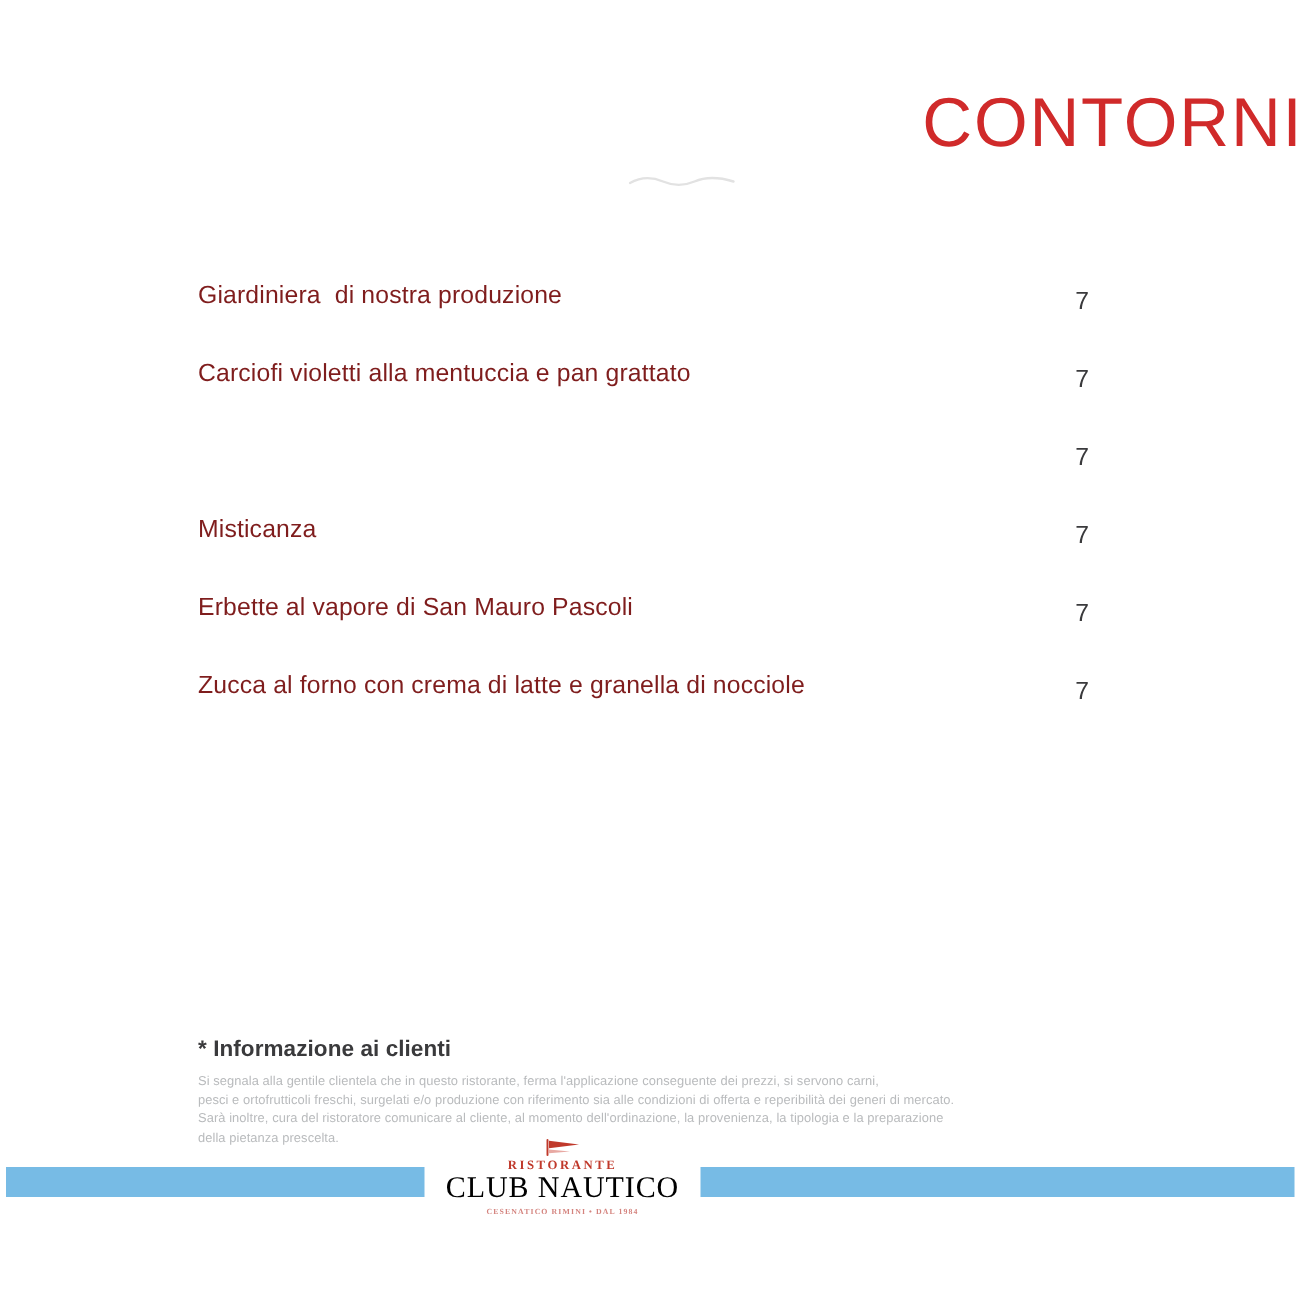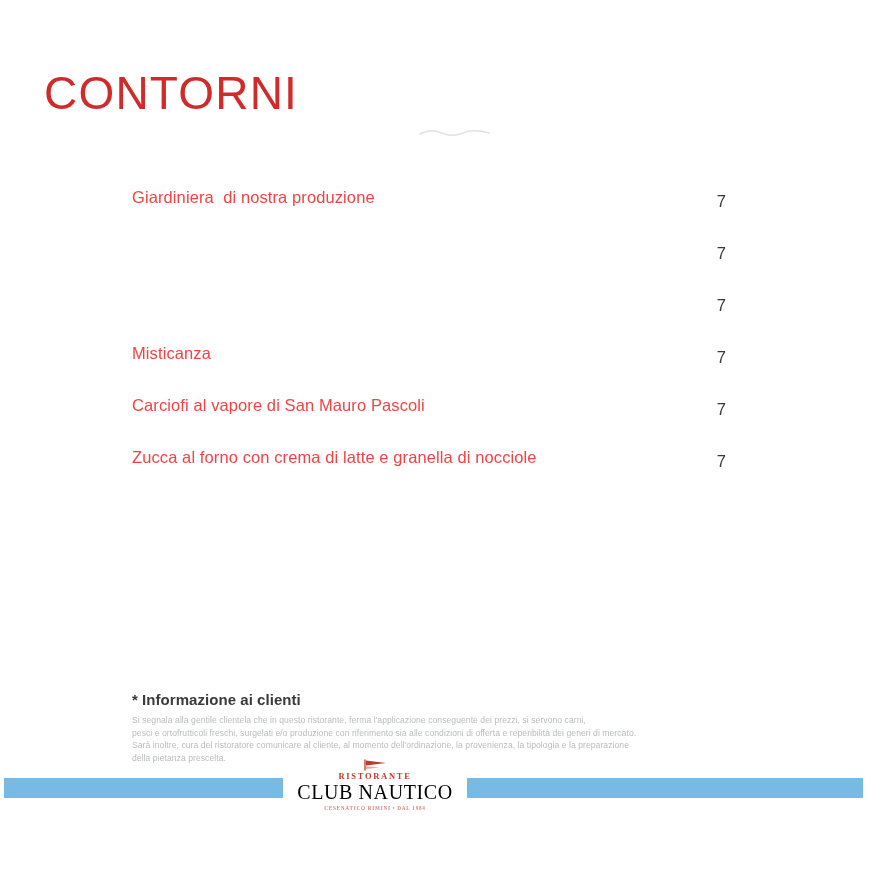--- a/index.html
+++ b/index.html
@@ -15,24 +15,24 @@
   .page {
     position: relative;
     width: 869px;
     height: 869px;
     background: #ffffff;
   }
 
   
   .title-block {
     position: absolute;
-    top: 70px;
+    top: 58px;
     left: 0;
     width: 869px;
-    text-align: left;
+    text-align: right;
     padding-left: 44px;
   }
 
   .menu-title {
     font-family: "Liberation Sans", sans-serif;
     font-size: 46px;
     font-weight: 400;
     letter-spacing: 1.2px;
     color: #d02a2a;
     line-height: 1;
@@ -57,21 +57,21 @@
     position: relative;
     height: 52px;
   }
 
   .item-name {
     position: absolute;
     left: 0;
     top: 0;
     font-size: 16.5px;
     font-weight: 400;
-    color: #ef4444;
+    color: #7f1d1d;
     letter-spacing: 0.1px;
     white-space: pre;
     line-height: 1.2;
   }
 
   .item-price {
     position: absolute;
     right: 0;
     top: 4px;
     width: 34px;
@@ -186,35 +186,36 @@
   </div>
 
   <div class="menu-list">
 
     <div class="menu-row">
       <span class="item-name">Giardiniera  di nostra produzione</span>
       <span class="item-price">7</span>
     </div>
 
     <div class="menu-row">
+      <span class="item-name">Carciofi violetti alla mentuccia e pan grattato</span>
       <span class="item-price">7</span>
     </div>
 
     <div class="menu-row">
       <span class="item-price">7</span>
     </div>
 
     <div class="menu-row">
       <span class="item-name">Misticanza</span>
       <span class="item-price">7</span>
     </div>
 
 
     <div class="menu-row">
-      <span class="item-name">Carciofi al vapore di San Mauro Pascoli</span>
+      <span class="item-name">Erbette al vapore di San Mauro Pascoli</span>
       <span class="item-price">7</span>
     </div>
 
     <div class="menu-row">
       <span class="item-name">Zucca al forno con crema di latte e granella di nocciole</span>
       <span class="item-price">7</span>
     </div>
 
   </div>
 

